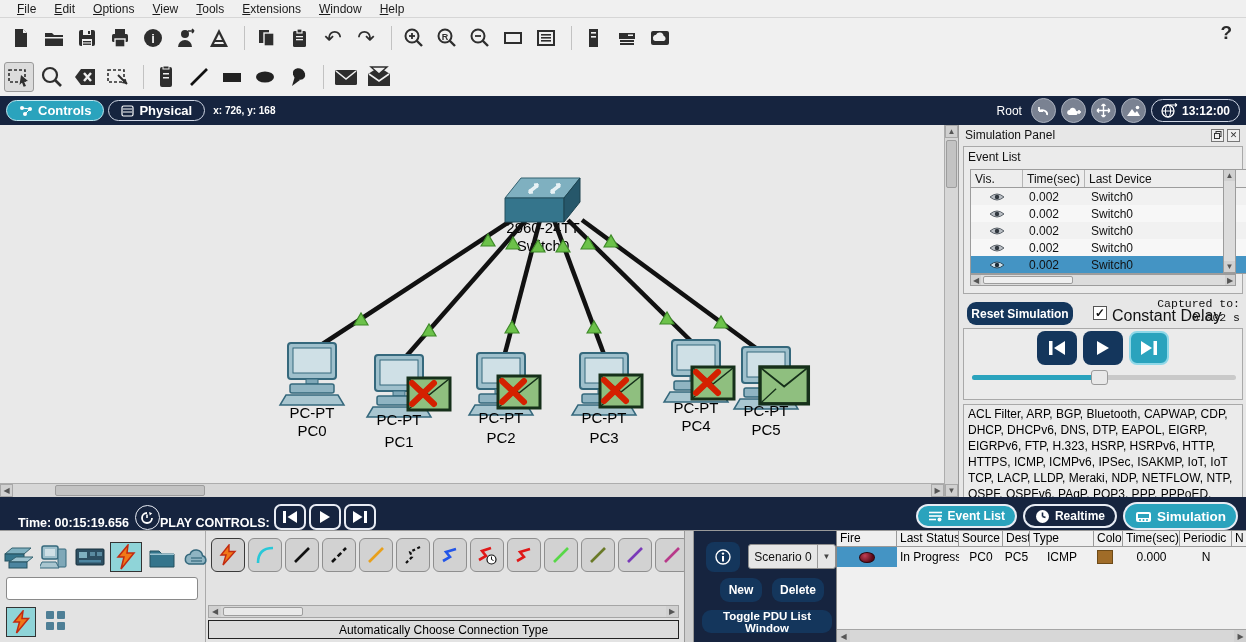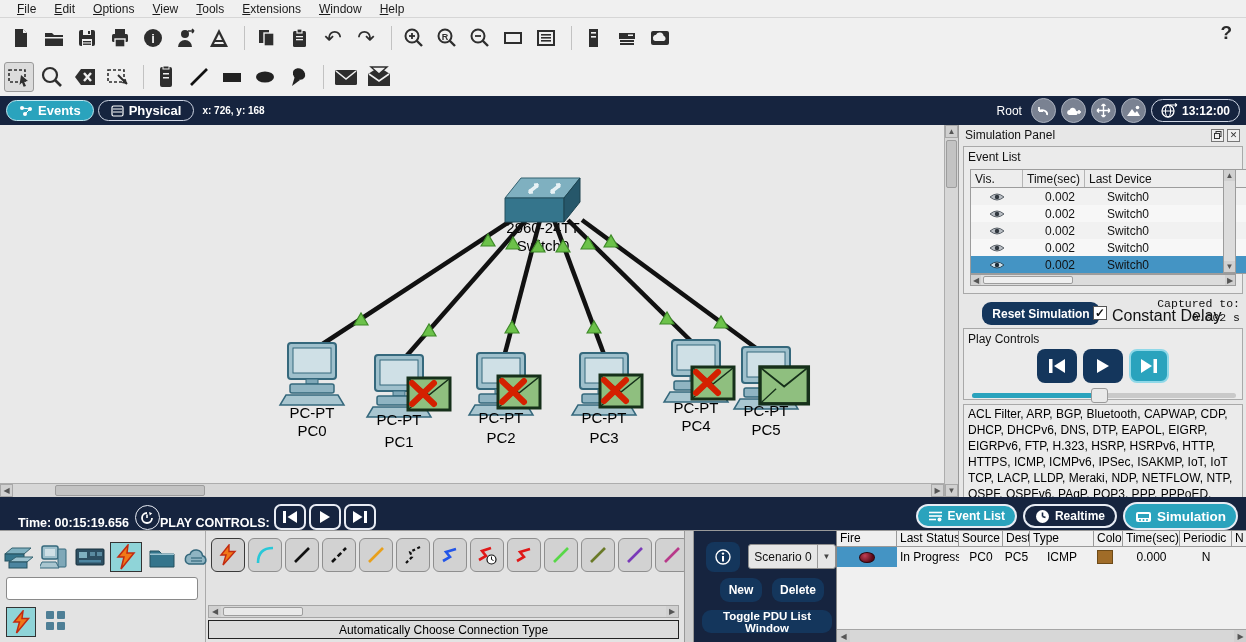--- a/index.html
+++ b/index.html
@@ -45,21 +45,21 @@
   .sp-hbtn { width:13px; height:13px; border:1px solid #777; background:#efefef; display:flex; align-items:center; justify-content:center; font-size:9px; color:#333; }
   .groupbox { position:absolute; left:4px; width:280px; background:#ebebeb; border:1px solid #a9a9a9; }
   .gb-title { font-size:12px; color:#111; padding:3px 4px 1px 4px; }
   .ev-table { position:absolute; left:6px; top:22px; width:302px; border:1px solid #9c9c9c; background:#f5f5f5; }
   .ev-head { display:flex; height:18px; background:#ededed; border-bottom:1px solid #9c9c9c; font-size:12px; }
   .ev-head > div { padding:2px 4px; border-right:1px solid #b5b5b5; overflow:hidden; white-space:nowrap; }
   .ev-row { display:flex; height:17px; font-size:12px; align-items:center; background:#f1f1f1; }
   .ev-row:nth-child(odd) { background:#f7f7f7; }
   .ev-row.sel { background:#4494c4; }
   .ev-c1 { width:52px; display:flex; justify-content:center; }
-  .ev-c2 { width:62px; padding-left:6px;margin-left:16px; }
+  .ev-c2 { width:62px; padding-left:6px; }
   .ev-c3 { flex:1; padding-left:6px; }
   .ev-vscroll { position:absolute; left:259px; top:22px; width:13px; background:#dcdcdc; border:1px solid #9c9c9c; }
   .ev-hscroll { position:absolute; left:6px; width:266px; height:12px; background:#dcdcdc; border:1px solid #9c9c9c; }
   .navy-btn { background:#14365c; color:#fff; border:none; border-radius:9px; font-family:"Liberation Sans",sans-serif; font-size:12px; font-weight:600; display:inline-flex; align-items:center; justify-content:center; }
   .checkbox { width:14px; height:14px; background:#fff; border:1px solid #555; display:inline-flex; align-items:center; justify-content:center; font-size:12px; font-weight:bold; color:#111; }
   .playbtn { width:40px; height:34px; border-radius:8px; background:#14365c; display:flex; align-items:center; justify-content:center; }
   .playbtn.sel { background:#2aa3bd; border:2px solid #8fd8e8; }
   .slider-track { position:absolute; left:8px; width:264px; height:5px; background:#c9c9c9; border-radius:3px; }
   .slider-fill { position:absolute; left:0; top:0; height:5px; width:48%; background:#2aa3bd; border-radius:3px; }
   .slider-thumb { position:absolute; left:calc(48% - 8px); top:-5px; width:17px; height:15px; background:#e9e9e9; border:1px solid #9a9a9a; border-radius:3px; }
@@ -330,21 +330,21 @@
   <div class="modebar">
     <span style="width:6px"></span>
     <span class="pill teal">
       <svg width="14" height="12">
           <circle cx="3" cy="3" r="2" fill="#fff"></circle>
           <circle cx="11" cy="4" r="2" fill="#fff"></circle>
           <circle cx="6" cy="9" r="2" fill="#fff"></circle>
           <line x1="3" y1="3" x2="11" y2="4" stroke="#fff" stroke-width="1"></line>
           <line x1="6" y1="9" x2="11" y2="4" stroke="#fff" stroke-width="1"></line>
         </svg>
-      <span>Events</span>
+      <span>Controls</span>
     </span>
     <span style="width:4px"></span>
     <span class="pill outline">
       <svg width="13" height="12">
           <rect x="1" y="1" width="11" height="10" rx="1.5" fill="none" stroke="#fff" stroke-width="1.2"></rect>
           <line x1="2" y1="4" x2="11" y2="4" stroke="#fff" stroke-width="1"></line>
           <line x1="2" y1="7" x2="11" y2="7" stroke="#fff" stroke-width="1"></line>
         </svg>
       <span>Physical</span>
     </span>
@@ -577,30 +577,29 @@
         <div class="sb-arrow" style="left:0;top:0;width:11px;height:11px;border:none;">▲</div>
         <div class="sb-arrow" style="left:0;bottom:0;width:11px;height:11px;border:none;">▼</div>
       </div>
       <div class="ev-hscroll" style="top:127px;">
         <div class="sb-arrow" style="left:0;top:0;width:10px;height:10px;border:none;">◀</div>
         <div class="sb-thumb" style="left:12px;top:1px;width:90px;height:8px;background:#efefef;"></div>
         <div class="sb-arrow" style="right:0;top:0;width:10px;height:10px;border:none;">▶</div>
       </div>
     </div>
 
-    <button class="navy-btn" style="position:absolute; left:8px; top:177px; width:118px; height:23px;margin-left:15px;">Reset Simulation</button>
+    <button class="navy-btn" style="position:absolute; left:8px; top:177px; width:106px; height:23px;">Reset Simulation</button>
     <span class="checkbox" style="position:absolute; left:134px; top:181px;">✓</span>
     <span style="position:absolute; left:153px; top:182px; font-size:16px;">Constant Delay</span>
     <div style="position:absolute; right:6px; top:172px; text-align:right; font-size:11.5px; line-height:14px;font-family:Liberation Mono, monospace;">
       <div>Captured to:</div>
       <div>0.002 s</div>
     </div>
 
     <div class="groupbox" style="top:203px; height:72px;">
-      <div class="gb-title">Play Controls</div>
       <div style="display:flex; gap:6px; justify-content:center; margin-top:2px;">
         <span class="playbtn">
             <svg width="18" height="16">
               <rect x="1" y="1" width="3.5" height="14" fill="#fff"></rect>
               <polygon points="17,1 17,15 6,8" fill="#fff"></polygon>
             </svg>
           </span>
         <span class="playbtn">
             <svg width="14" height="16">
               <polygon points="1,1 13,8 1,15" fill="#fff"></polygon>

